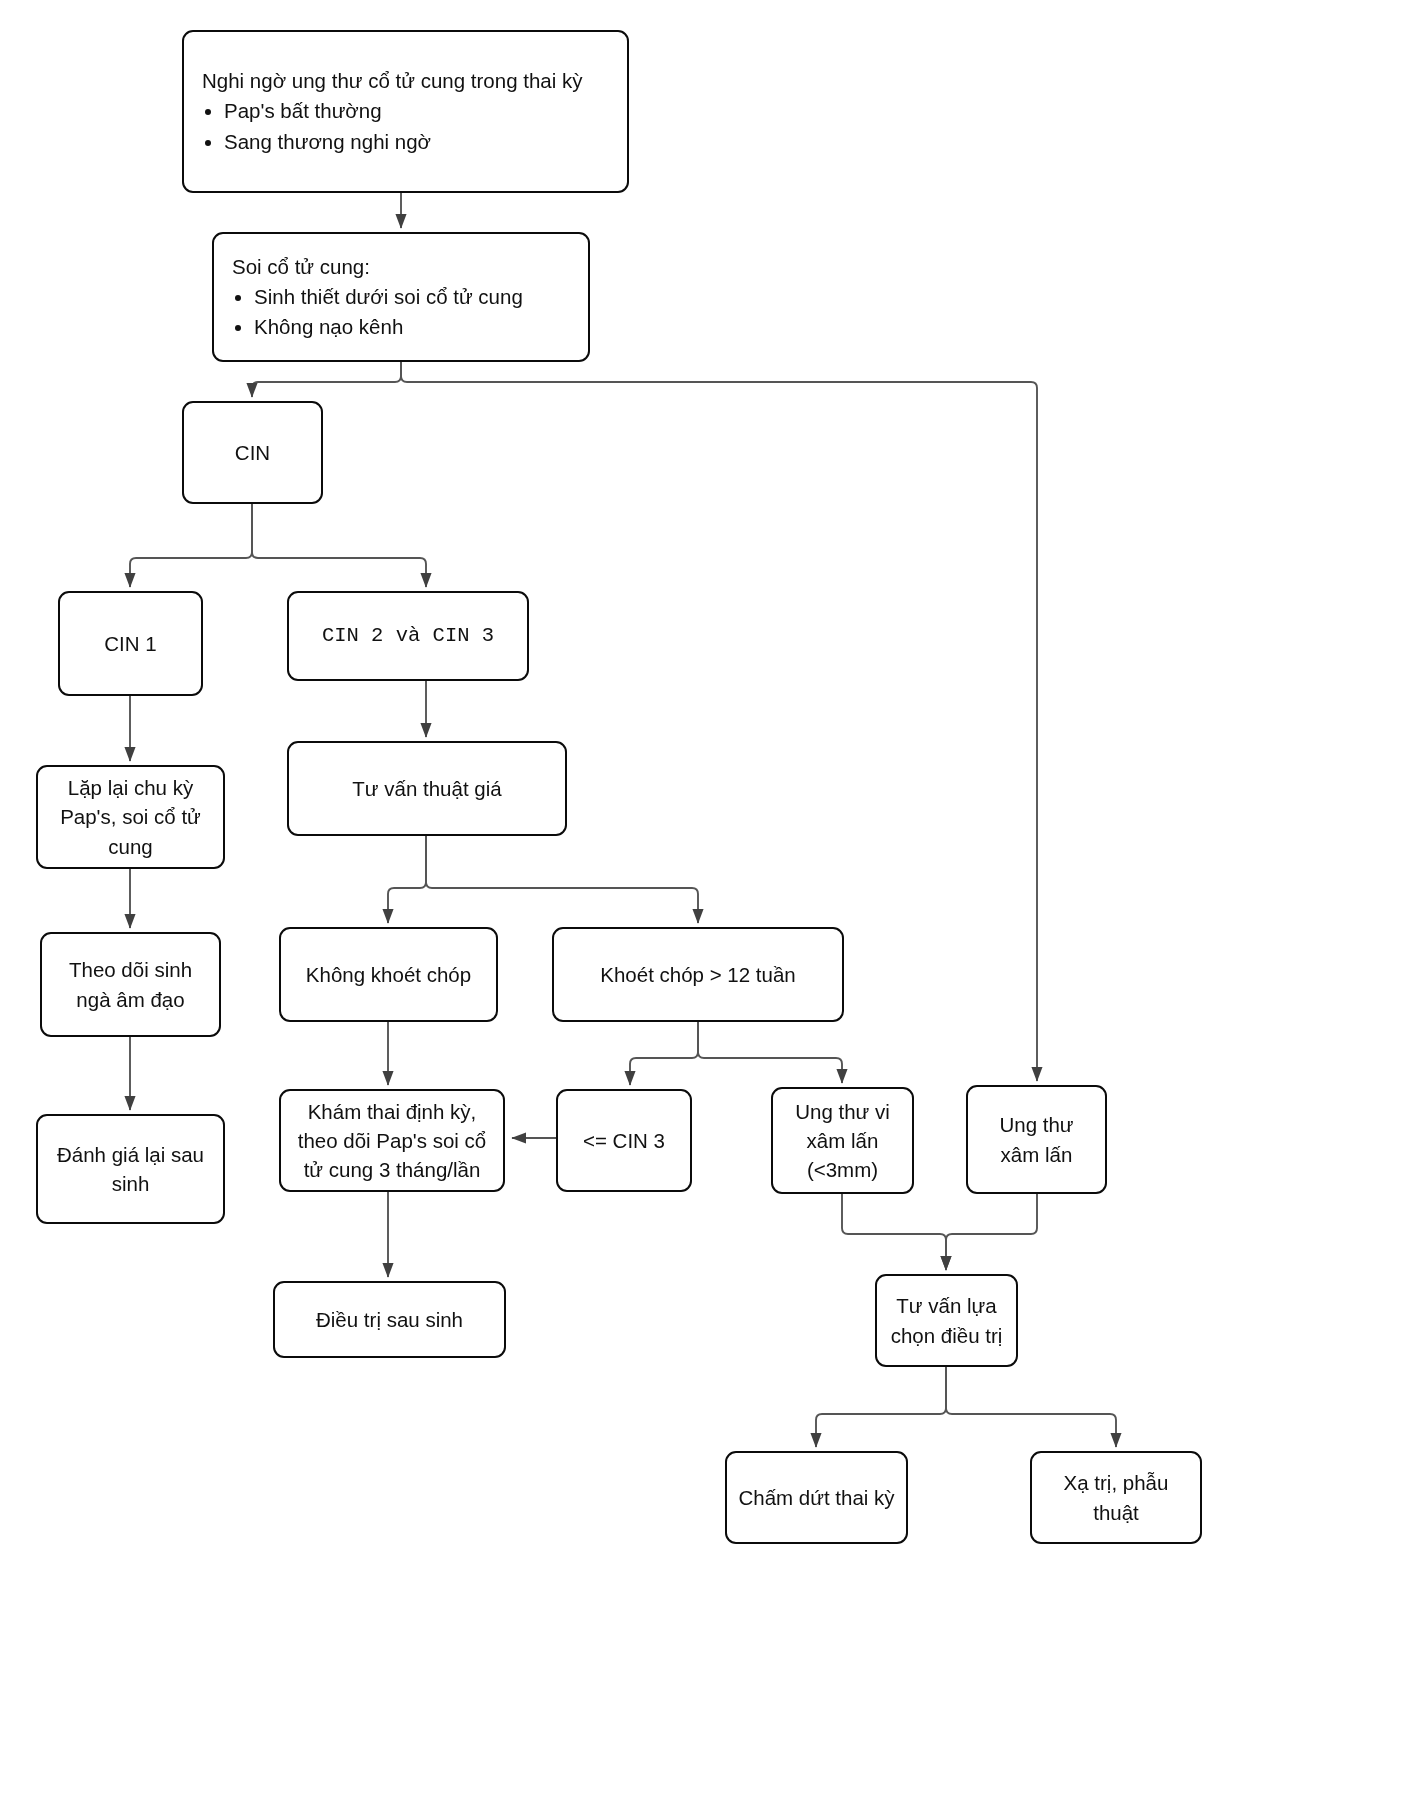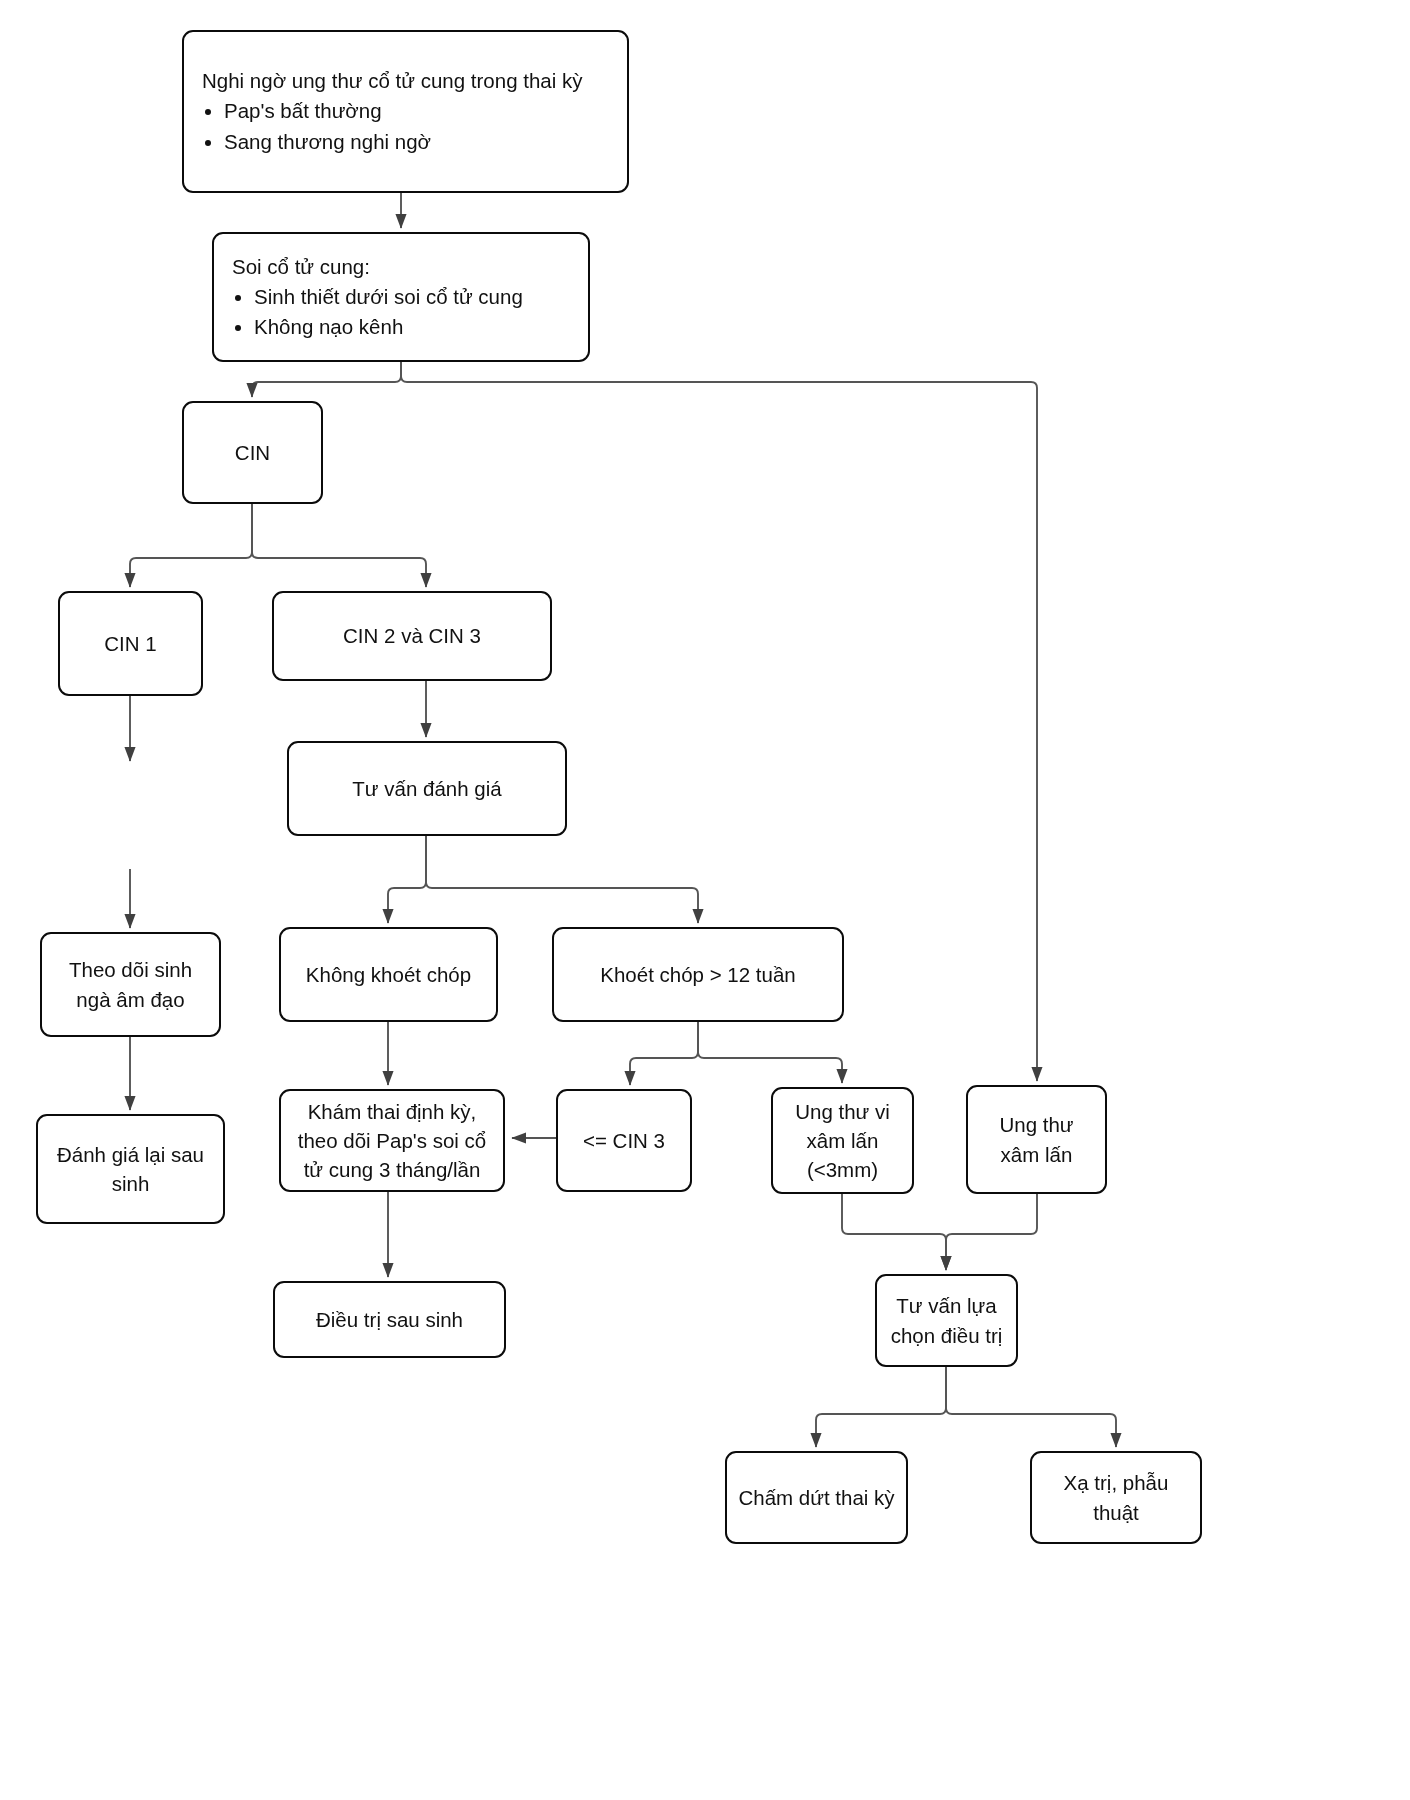--- a/index.html
+++ b/index.html
@@ -143,35 +143,38 @@
   </div>
 
   <div class="node" style="left:182px; top:401px; width:141px; height:103px;">
     <div class="inner">CIN</div>
   </div>
 
   <div class="node" style="left:58px; top:591px; width:145px; height:105px;">
     <div class="inner">CIN 1</div>
   </div>
 
-  <div class="node" style="left:272px; top:591px; width:280px; height:90px;">
+  <div class="node" style="left:287px; top:591px; width:242px; height:90px;font-family:Liberation Mono, monospace;">
     <div class="inner">CIN 2 và CIN 3</div>
   </div>
 
+  <div class="node" style="left:36px; top:765px; width:189px; height:104px;">
+    <div class="inner">Lặp lại chu kỳ Pap's, soi cổ tử cung</div>
+  </div>
 
   <div class="node" style="left:40px; top:932px; width:181px; height:105px;">
     <div class="inner">Theo dõi sinh ngà âm đạo</div>
   </div>
 
   <div class="node" style="left:36px; top:1114px; width:189px; height:110px;text-align:center;">
     <div class="inner">Đánh giá lại sau sinh</div>
   </div>
 
   <div class="node" style="left:287px; top:741px; width:280px; height:95px;">
-    <div class="inner">Tư vấn đánh giá</div>
+    <div class="inner">Tư vấn thuật giá</div>
   </div>
 
   <div class="node" style="left:279px; top:927px; width:219px; height:95px;">
     <div class="inner">Không khoét chóp</div>
   </div>
 
   <div class="node" style="left:552px; top:927px; width:292px; height:95px;">
     <div class="inner nowrap">Khoét chóp &gt; 12 tuần</div>
   </div>
 

